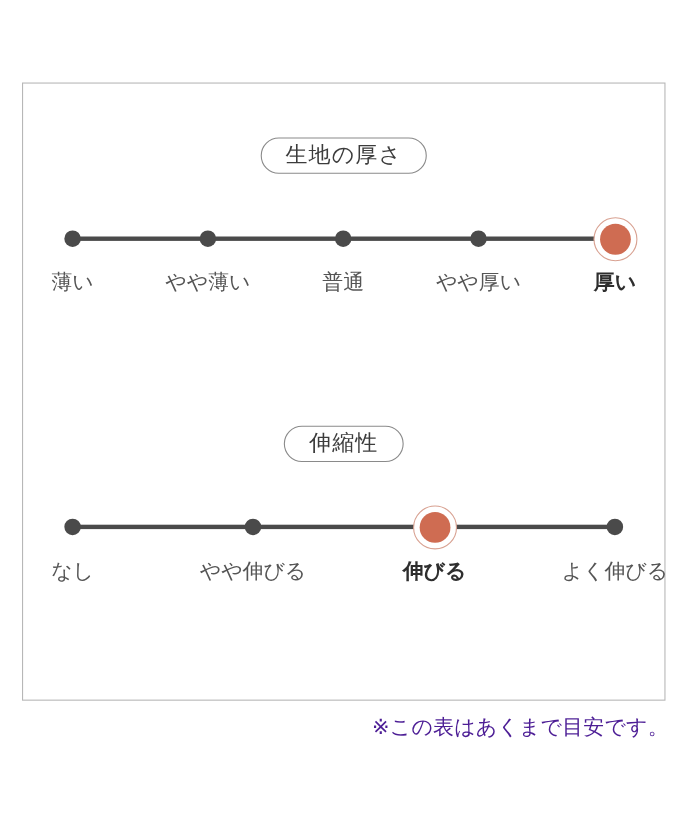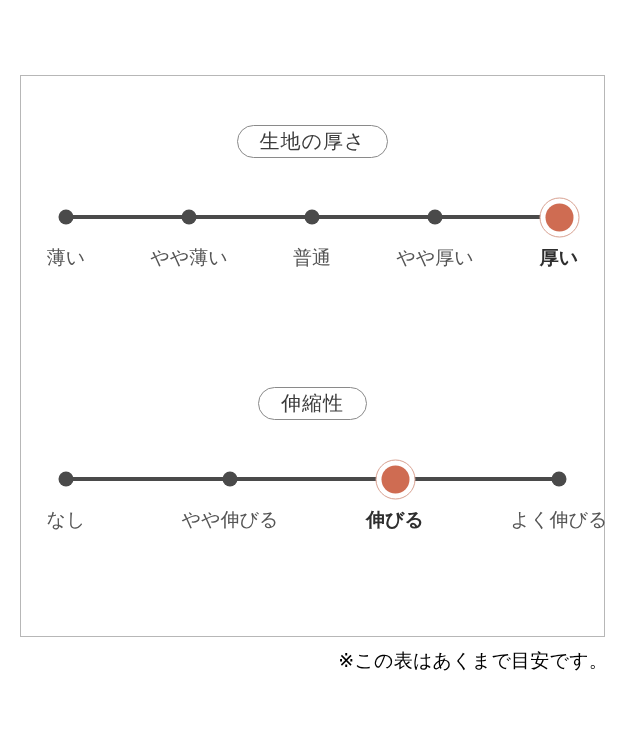--- a/index.html
+++ b/index.html
@@ -131,21 +131,21 @@
   .label.bold {
     font-weight: bold;
     color: #2e2e2e;
   }
 
   #footnote {
     position: absolute;
     right: 17px;
     top: 648px;
     font-size: 19px;
-    color: #000000;
+    color: #4c1d95;
     white-space: nowrap;
     letter-spacing: 0.2px;
   }
 </style>
 </head>
 <body>
 
 <div id="frame">
 
   <div class="scale-block first">

